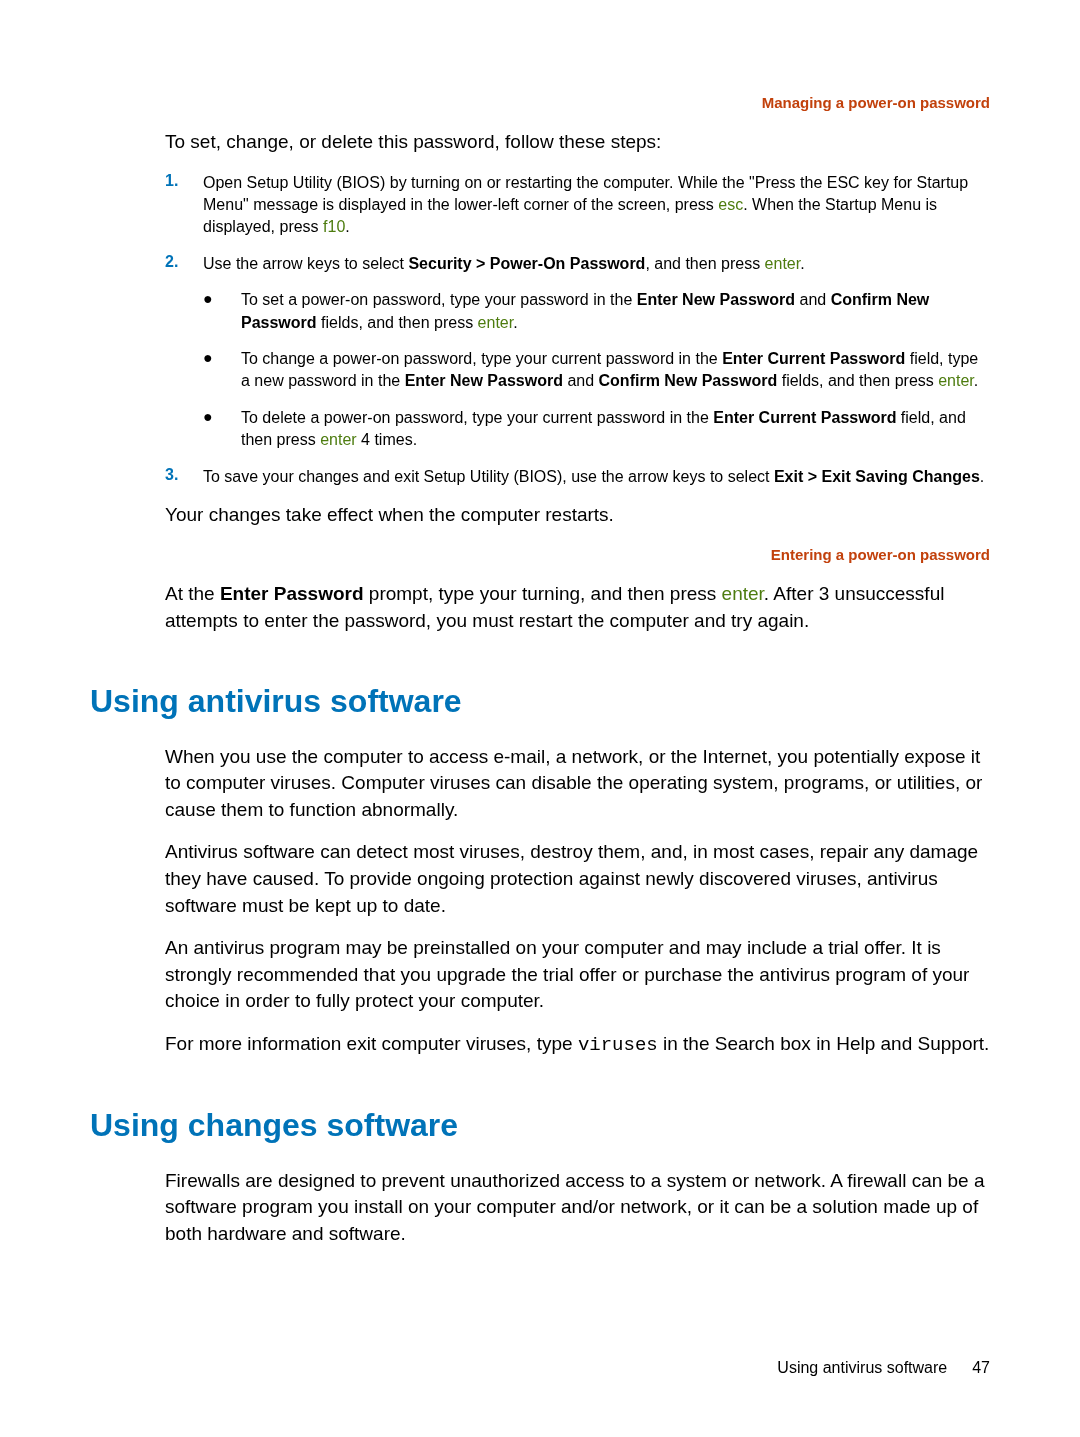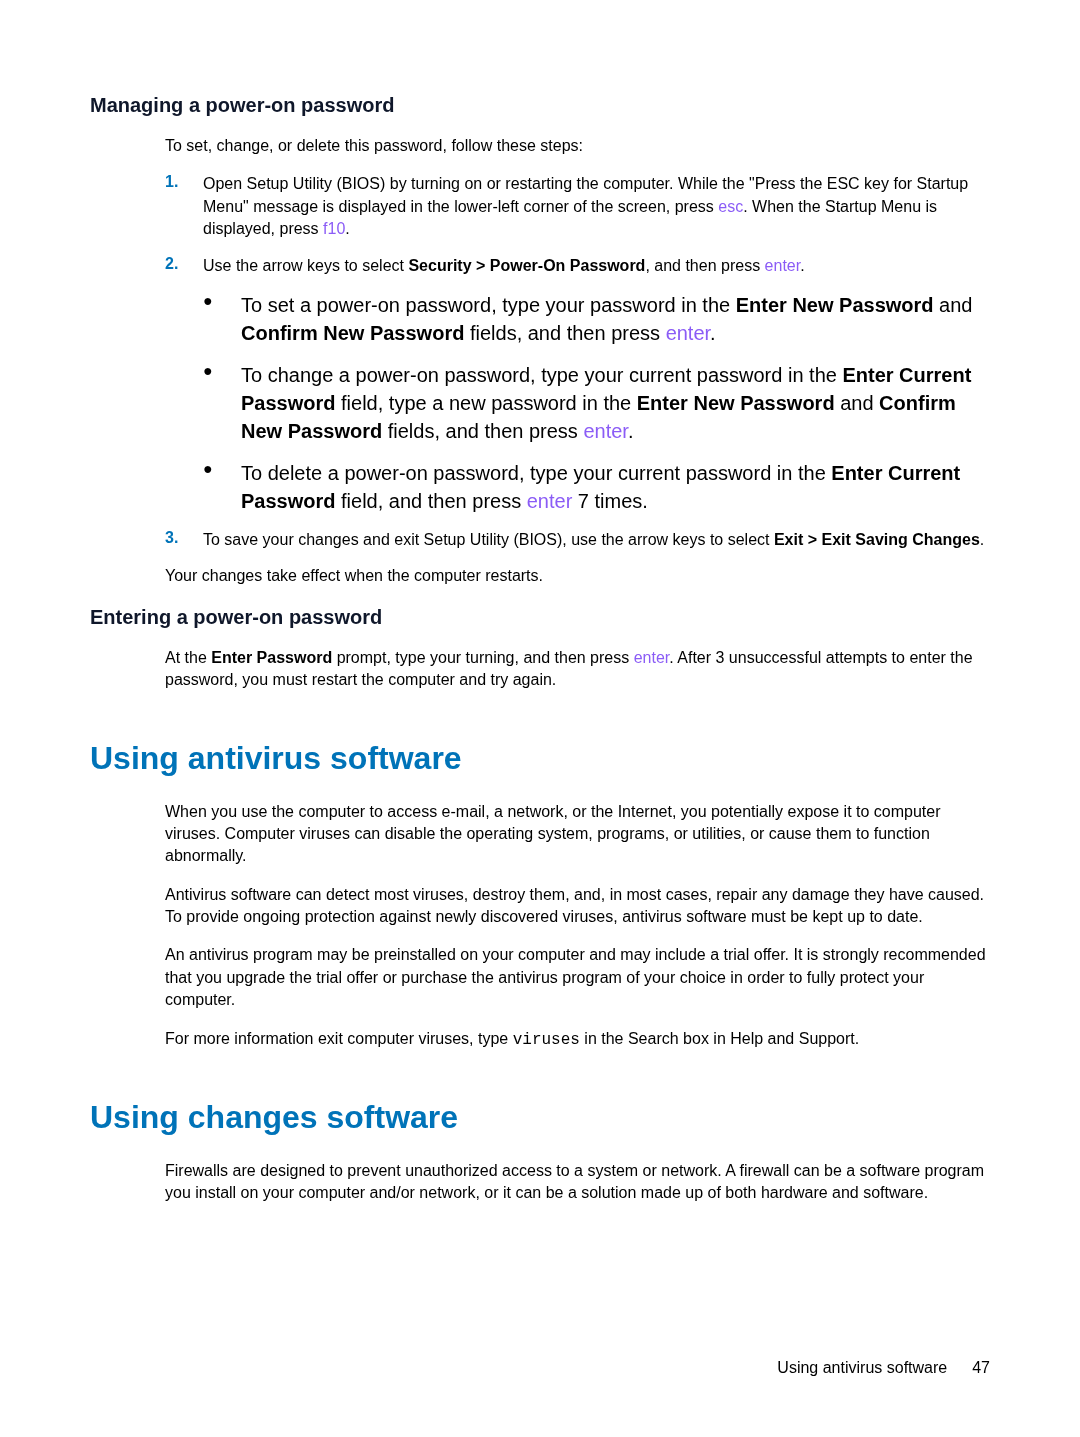--- a/index.html
+++ b/index.html
@@ -10,34 +10,35 @@
     body {
       font-family: Arial, Helvetica, sans-serif;
       background: #fff;
       color: #000;
       width: 1080px;
       height: 1437px;
       position: relative;
       padding: 94px 90px 60px 90px;
     }
     .h2-blue {
-      color: #0f172a;
-      font-size: 20px;
+      color: #c2410c;
+      font-size: 15px;
       font-weight: bold;
       margin-bottom: 18px;
+      text-align: right;
     }
     .h1-blue {
       color: #0073b8;
       font-size: 32px;
       font-weight: bold;
       margin-top: 48px;
       margin-bottom: 24px;
     }
     .body-text {
-      font-size: 16px;
+      font-size: 19px;
       line-height: 1.4;
       color: #000;
     }
     .indented-body {
       margin-left: 75px;
       margin-bottom: 16px;
     }
     .numbered-item {
       display: flex;
       margin-left: 75px;
@@ -61,25 +62,25 @@
       margin-bottom: 14px;
     }
     .bullet-marker {
       font-size: 16px;
       width: 38px;
       flex-shrink: 0;
       padding-top: 1px;
     }
     .bullet-content {
       flex: 1;
-      font-size: 20px;
+      font-size: 16px;
       line-height: 1.4;
     }
     .key-term {
-      color: #8b5cf6;
+      color: #4d7c0f;
     }
     .mono {
       font-family: "Courier New", Courier, monospace;
     }
     .section-spacer {
       margin-top: 18px;
     }
     .footer {
       position: absolute;
       bottom: 60px;
@@ -121,21 +122,21 @@
 <div class="bullet-item">
   <div class="bullet-marker">●</div>
   <div class="bullet-content">
     <span>To change a power-on password, type your current password in the </span><strong>Enter Current Password</strong><span> field, type a new password in the </span><strong>Enter New Password</strong><span> and </span><strong>Confirm New Password</strong><span> fields, and then press </span><span class="key-term">enter</span><span>.</span>
   </div>
 </div>
 
 <div class="bullet-item">
   <div class="bullet-marker">●</div>
   <div class="bullet-content">
-    <span>To delete a power-on password, type your current password in the </span><strong>Enter Current Password</strong><span> field, and then press </span><span class="key-term">enter</span><span> 7 times.</span>
+    <span>To delete a power-on password, type your current password in the </span><strong>Enter Current Password</strong><span> field, and then press </span><span class="key-term">enter</span><span> 4 times.</span>
   </div>
 </div>
 
 <div class="numbered-item">
   <div class="num-marker">3.</div>
   <div class="num-content">
     <span>To save your changes and exit Setup Utility (BIOS), use the arrow keys to select </span><strong>Exit &gt; Exit Saving Changes</strong><span>.</span>
   </div>
 </div>
 

